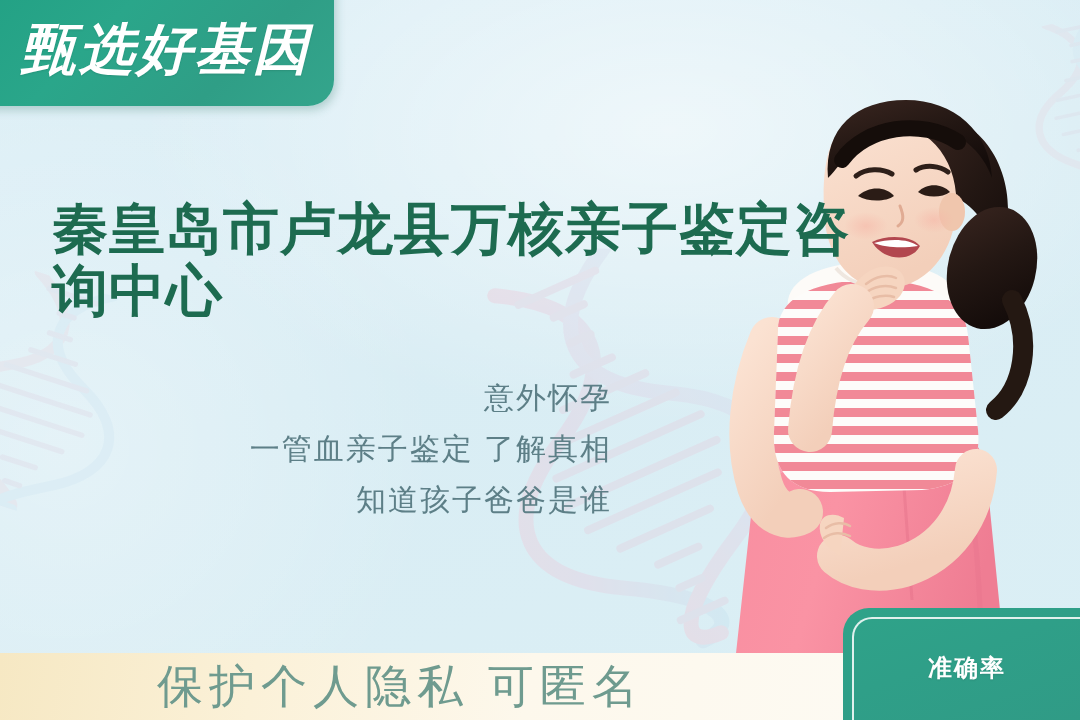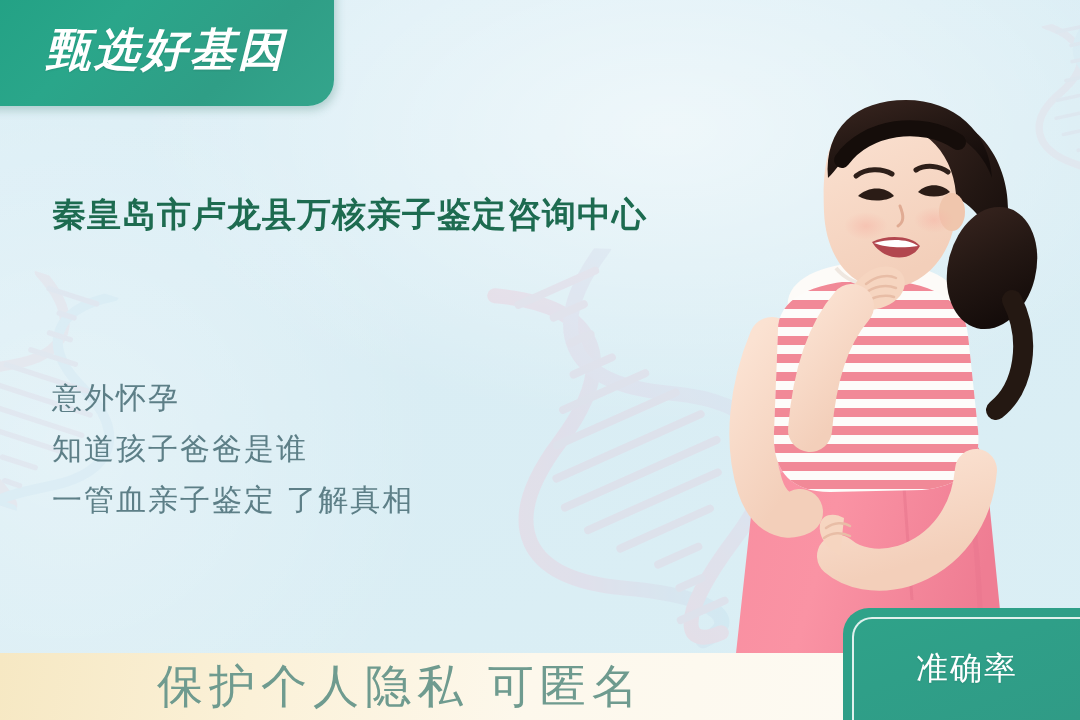--- a/index.html
+++ b/index.html
@@ -60,48 +60,49 @@
     box-shadow: 2px 4px 10px rgba(40,110,95,0.28);
     display: flex;
     align-items: center;
     justify-content: center;
     padding-top: 10px;
     padding-left: 12px;
     box-sizing: border-box;
   }
   .logo-text {
     color: #ffffff;
-    font-size: 45px;
+    font-size: 55px;
     letter-spacing: 3px;
     font-weight: 700;
     font-family: "Liberation Serif", "DejaVu Serif", serif;
     font-style: italic;
     text-shadow: 0 1px 2px rgba(0,0,0,0.10);
     white-space: nowrap;
   }
 
   
   .headline {
     position: absolute;
     left: 52px;
     top: 160px;
     width: 800px;
     color: #1d6b50;
-    font-size: 34px;
+    font-size: 56px;
     font-weight: 700;
     line-height: 62px;
     letter-spacing: 1px;
   }
 
   
   .copy {
     position: absolute;
     left: 52px;
     top: 372px;
     width: 560px;
+    text-align: right;
   }
   .copy-line {
     color: #5d7f87;
     font-size: 30px;
     font-weight: 300;
     line-height: 51px;
     letter-spacing: 2px;
     white-space: nowrap;
   }
 
@@ -147,22 +148,22 @@
     border-top-left-radius: 20px;
     display: flex;
     flex-direction: column;
     align-items: center;
     justify-content: center;
     padding-bottom: 4px;
     box-sizing: border-box;
   }
   .accuracy-label {
     color: #ffffff;
-    font-size: 32px;
-    font-weight: 400;
+    font-size: 24px;
+    font-weight: 700;
     letter-spacing: 2px;
     line-height: 36px;
     text-shadow: 0 1px 2px rgba(0,0,0,0.10);
   }
   .accuracy-value {
     color: #ffffff;
     font-size: 36px;
     font-weight: 700;
     letter-spacing: 0px;
     line-height: 42px;
@@ -363,22 +364,22 @@
   </div>
 
   <div class="logo-badge">
     <span class="logo-text">甄选好基因</span>
   </div>
 
   <h1 class="headline">秦皇岛市卢龙县万核亲子鉴定咨询中心</h1>
 
   <div class="copy">
     <div class="copy-line">意外怀孕</div>
+    <div class="copy-line">一管血亲子鉴定 了解真相</div>
     <div class="copy-line">知道孩子爸爸是谁</div>
-    <div class="copy-line">一管血亲子鉴定 了解真相</div>
   </div>
 
   <div class="footer-bar">
     <span class="footer-text">保护个人隐私 可匿名</span>
   </div>
 
   <div class="accuracy-badge">
     <div class="accuracy-inner">
       <div class="accuracy-label">准确率</div>
     </div>

